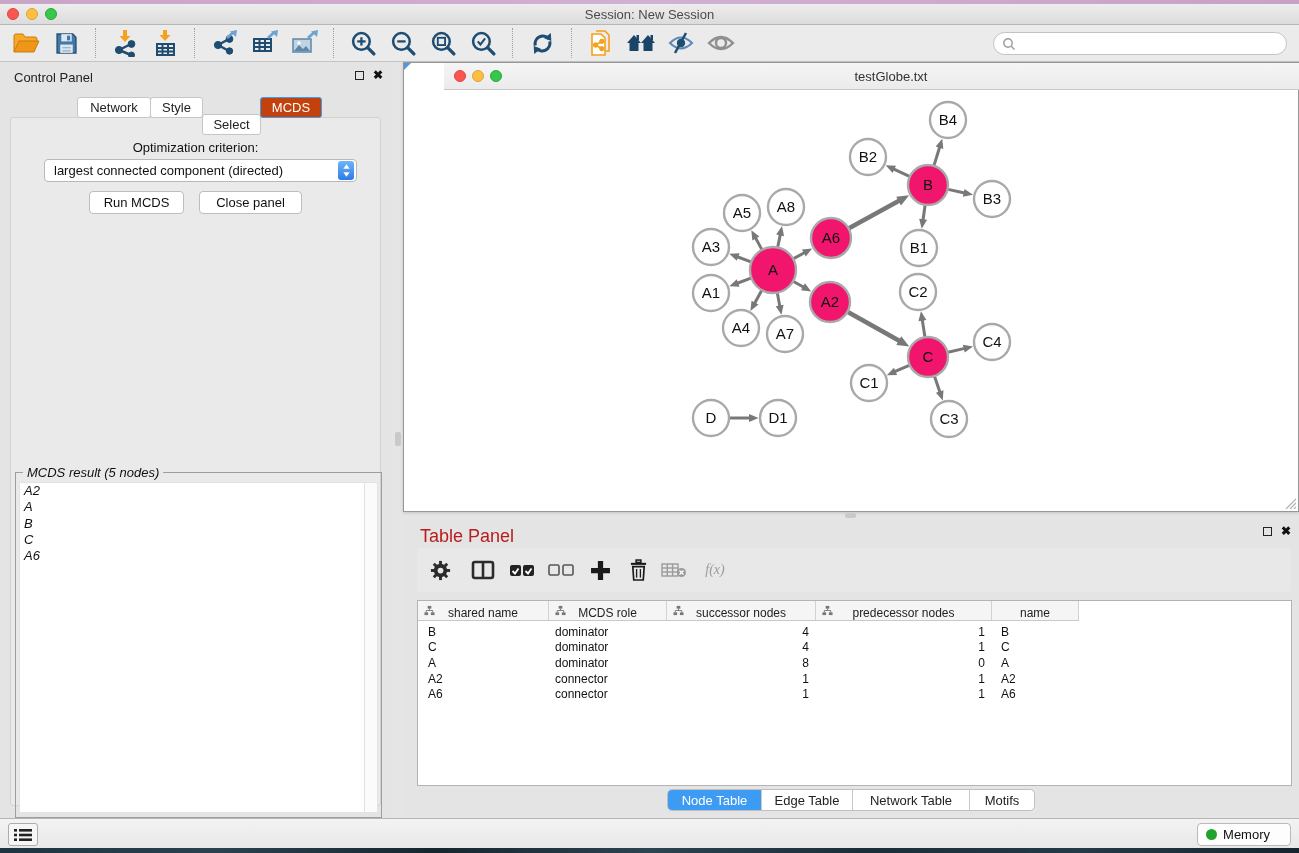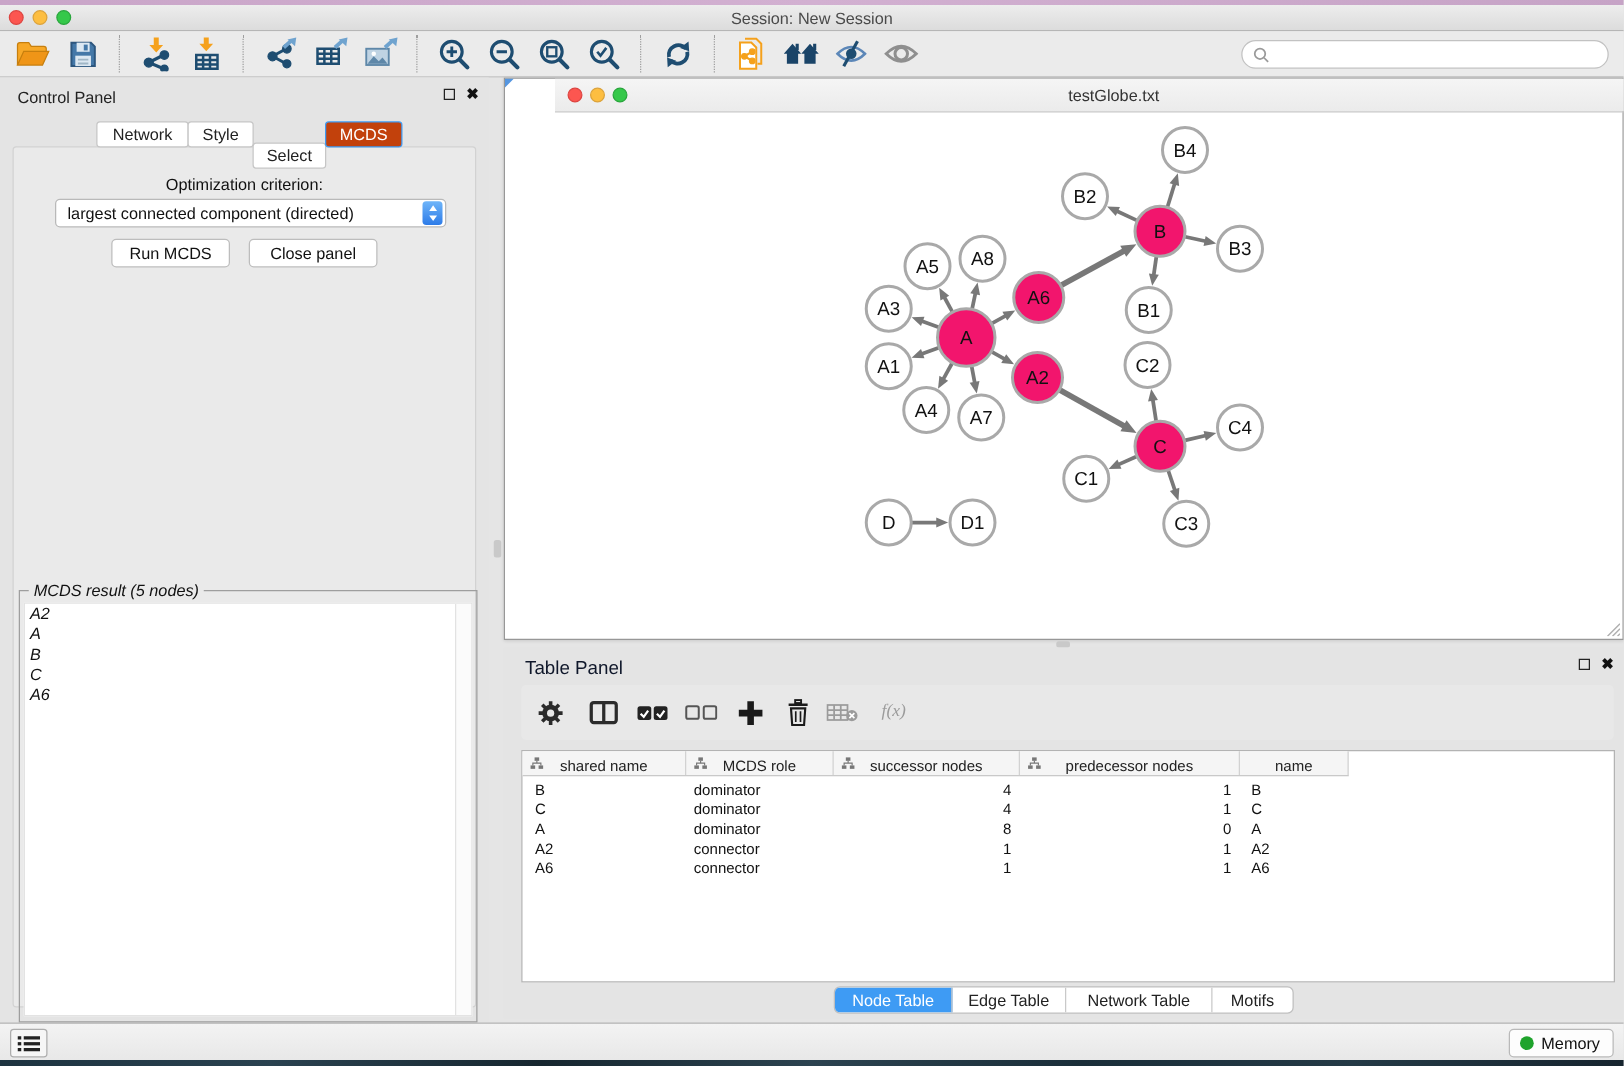--- a/index.html
+++ b/index.html
@@ -74,21 +74,21 @@
   .net-lights { position:absolute; left:10px; top:7px; display:flex; gap:6px; }
   .net-corner { position:absolute; left:0; top:0; width:0; height:0;
     border-top:7px solid #5596E0; border-right:7px solid transparent; }
   .net-canvas-wrap { position:absolute; left:1px; top:27px; width:894px; height:421px; overflow:hidden; }
   .resize-grip { position:absolute; right:2px; bottom:2px; width:13px; height:13px; }
   .splitter-v { position:absolute; left:395px; top:432px; width:6px; height:14px; background:#C9C9C9; border-radius:2px; }
   .splitter-h { position:absolute; left:845px; top:513px; width:11px; height:5px; background:#C9C9C9; border-radius:2px; }
 
   
   .table-panel { position:absolute; left:403px; top:518px; width:896px; height:297px; background:#E4E4E4; }
-  .tp-title { position:absolute; left:17px; top:8px; font-size:15px; color:#0f172a; }
+  .tp-title { position:absolute; left:17px; top:8px; font-size:18px; color:#b91c1c; }
   .tp-toolbar { position:absolute; left:14px; top:30px; width:874px; height:44px; background:#E8E8E8;
     border-radius:4px; display:flex; align-items:center; }
   .tp-btn { height:36px; display:flex; align-items:center; justify-content:center; }
   .fx { font-family:"Liberation Serif", serif; font-style:italic; font-size:14px; color:#9B9B9B; }
 
   .ntable { position:absolute; left:14px; top:82px; width:875px; height:186px; background:#fff; border:1px solid #B3B3B3; }
   .thead { display:flex; height:20px; background:#F5F5F5; border-bottom:1px solid #C9C9C9; width:661px; }
   .thcell { position:relative; border-right:1px solid #D2D2D2; font-size:12px; color:#222;
     display:flex; align-items:flex-end; justify-content:center; }
   .thcell .hicon { position:absolute; left:6px; top:4px; }
@@ -105,21 +105,21 @@
   .seg { font-size:13px; color:#222; display:flex; align-items:center; justify-content:center; border-right:1px solid #C9C9C9; }
   .seg:last-child { border-right:none; }
   .seg.s0{width:94px;} .seg.s1{width:91px;} .seg.s2{width:117px;} .seg.s3{width:64px;}
   .seg.active { background:#3E9BF4; color:#fff; }
 
   
   .statusbar { position:absolute; left:0; top:818px; width:1299px; height:30px;
     background:linear-gradient(#F3F3F3,#E8E8E8); border-top:1px solid #B5B5B5; }
   .list-btn { position:absolute; left:8px; top:4px; width:30px; height:23px; background:#F6F6F6;
     border:1px solid #ADADAD; border-radius:3px; display:flex; align-items:center; justify-content:center; }
-  .mem-btn { position:absolute; right:8px; top:4px; height:23px; padding:0 10px 0 8px; background:#FDFDFD;
+  .mem-btn { position:absolute; right:8px; top:4px; height:23px; padding:0 20px 0 8px; background:#FDFDFD;
     border:1px solid #B9B9B9; border-radius:4px; display:flex; align-items:center; gap:6px; }
   .mem-dot { width:11px; height:11px; border-radius:50%; background:#1FA32C; }
   .mem-label { font-size:13px; color:#111; }
 </style>
 </head>
 <body>
 
 <div class="screen">
   <div class="wp-top"></div>
 

